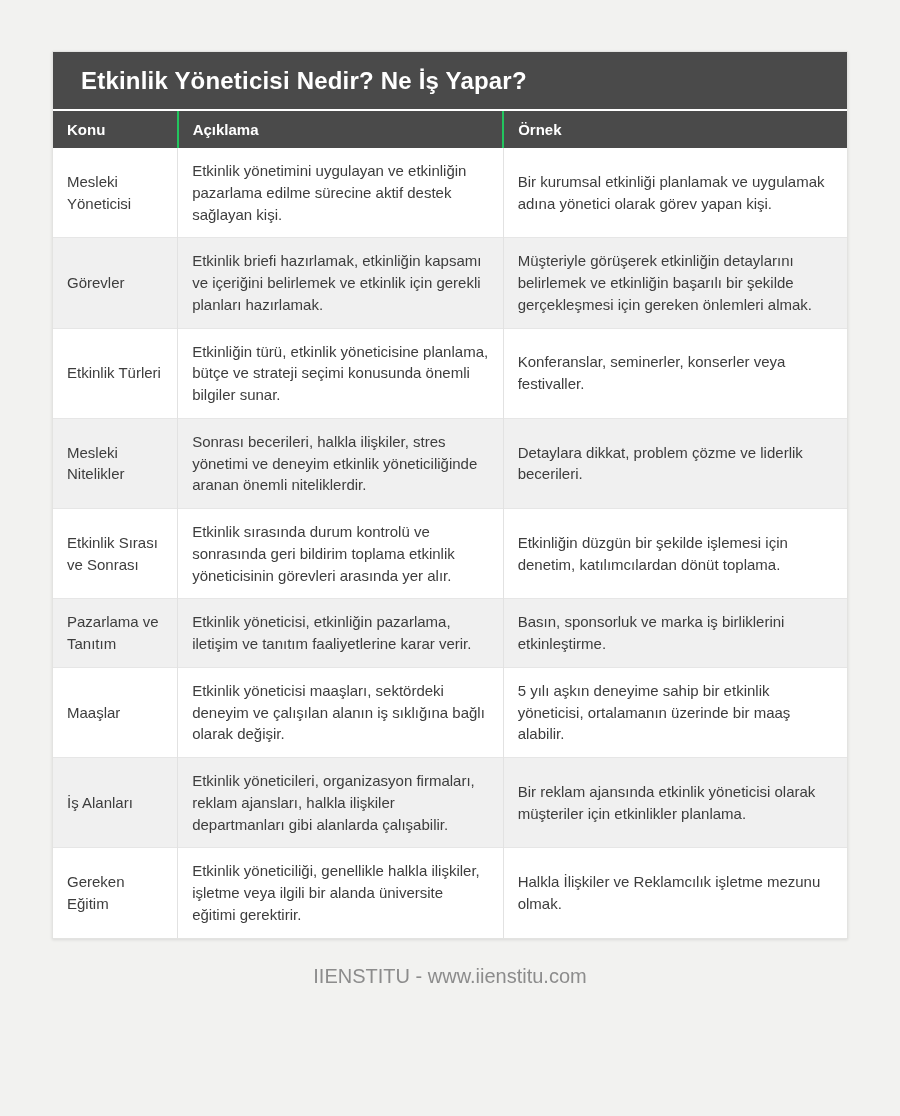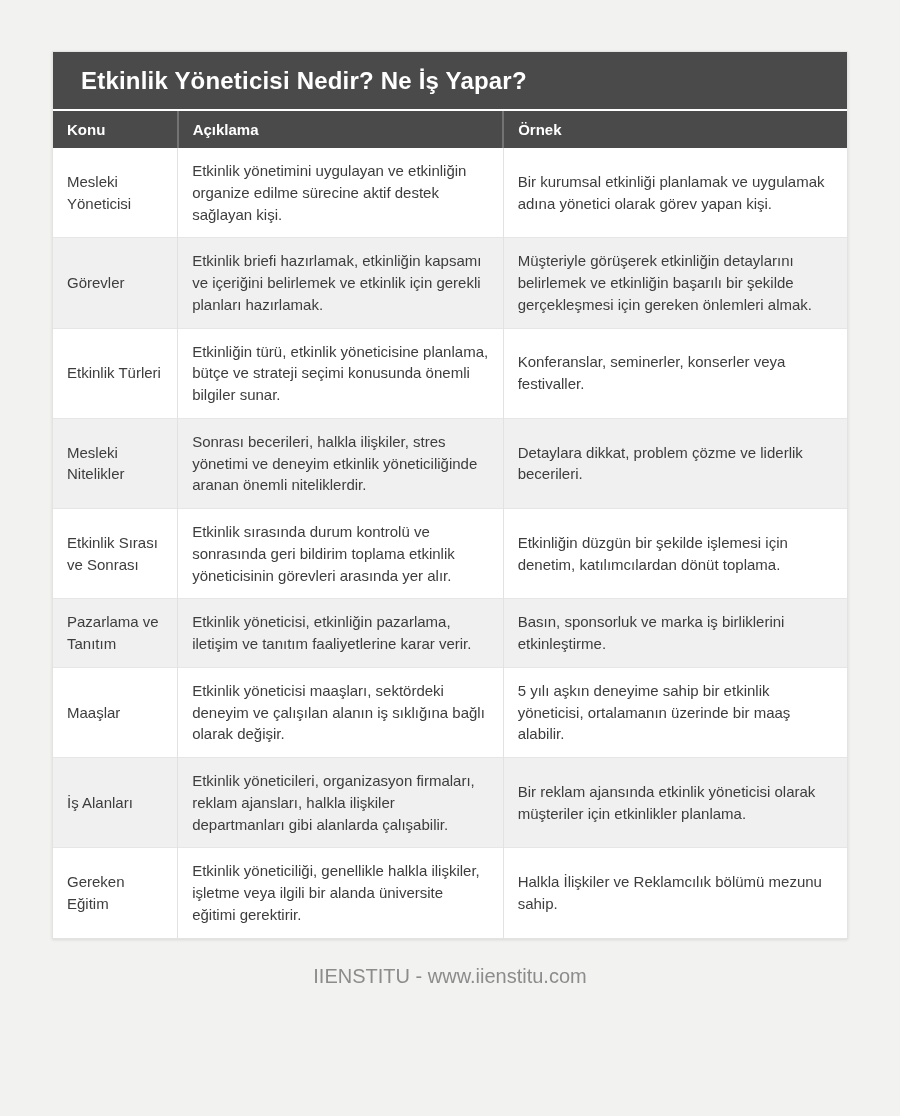--- a/index.html
+++ b/index.html
@@ -48,21 +48,21 @@
   col.c-aciklama { width: 41.0%; }
   col.c-ornek { width: 43.3%; }
   thead th {
     background: var(--header-bg);
     color: var(--header-text);
     text-align: left;
     font-size: 15px;
     font-weight: bold;
     padding: 10px 14px;
     border-top: 2px solid #ffffff;
-    border-left: 2px solid #737373;
+    border-left: 2px solid #22c55e;
   }
   thead th:first-child { border-left: none; }
   tbody td {
     font-size: 15px;
     color: var(--body-text);
     line-height: 1.45;
     padding: 12px 14px;
     vertical-align: middle;
     border-left: 1px solid var(--cell-border);
     word-wrap: break-word;
@@ -93,21 +93,21 @@
       <thead>
         <tr>
           <th>Konu</th>
           <th>Açıklama</th>
           <th>Örnek</th>
         </tr>
       </thead>
       <tbody>
         <tr>
           <td>Mesleki Yöneticisi</td>
-          <td>Etkinlik yönetimini uygulayan ve etkinliğin organize edilme sürecine aktif destek sağlayan kişi.</td>
+          <td>Etkinlik yönetimini uygulayan ve etkinliğin pazarlama edilme sürecine aktif destek sağlayan kişi.</td>
           <td>Bir kurumsal etkinliği planlamak ve uygulamak adına yönetici olarak görev yapan kişi.</td>
         </tr>
         <tr>
           <td>Görevler</td>
           <td>Etkinlik briefi hazırlamak, etkinliğin kapsamı ve içeriğini belirlemek ve etkinlik için gerekli planları hazırlamak.</td>
           <td>Müşteriyle görüşerek etkinliğin detaylarını belirlemek ve etkinliğin başarılı bir şekilde gerçekleşmesi için gereken önlemleri almak.</td>
         </tr>
         <tr>
           <td>Etkinlik Türleri</td>
           <td>Etkinliğin türü, etkinlik yöneticisine planlama, bütçe ve strateji seçimi konusunda önemli bilgiler sunar.</td>
@@ -134,19 +134,19 @@
           <td>5 yılı aşkın deneyime sahip bir etkinlik yöneticisi, ortalamanın üzerinde bir maaş alabilir.</td>
         </tr>
         <tr>
           <td>İş Alanları</td>
           <td>Etkinlik yöneticileri, organizasyon firmaları, reklam ajansları, halkla ilişkiler departmanları gibi alanlarda çalışabilir.</td>
           <td>Bir reklam ajansında etkinlik yöneticisi olarak müşteriler için etkinlikler planlama.</td>
         </tr>
         <tr>
           <td>Gereken Eğitim</td>
           <td>Etkinlik yöneticiliği, genellikle halkla ilişkiler, işletme veya ilgili bir alanda üniversite eğitimi gerektirir.</td>
-          <td>Halkla İlişkiler ve Reklamcılık bölümü mezunu sahip.</td>
+          <td>Halkla İlişkiler ve Reklamcılık işletme mezunu olmak.</td>
         </tr>
       </tbody>
     </table>
   </div>
   <div class="footer">IIENSTITU - www.iienstitu.com</div>
 </div>
 
 </body></html>

